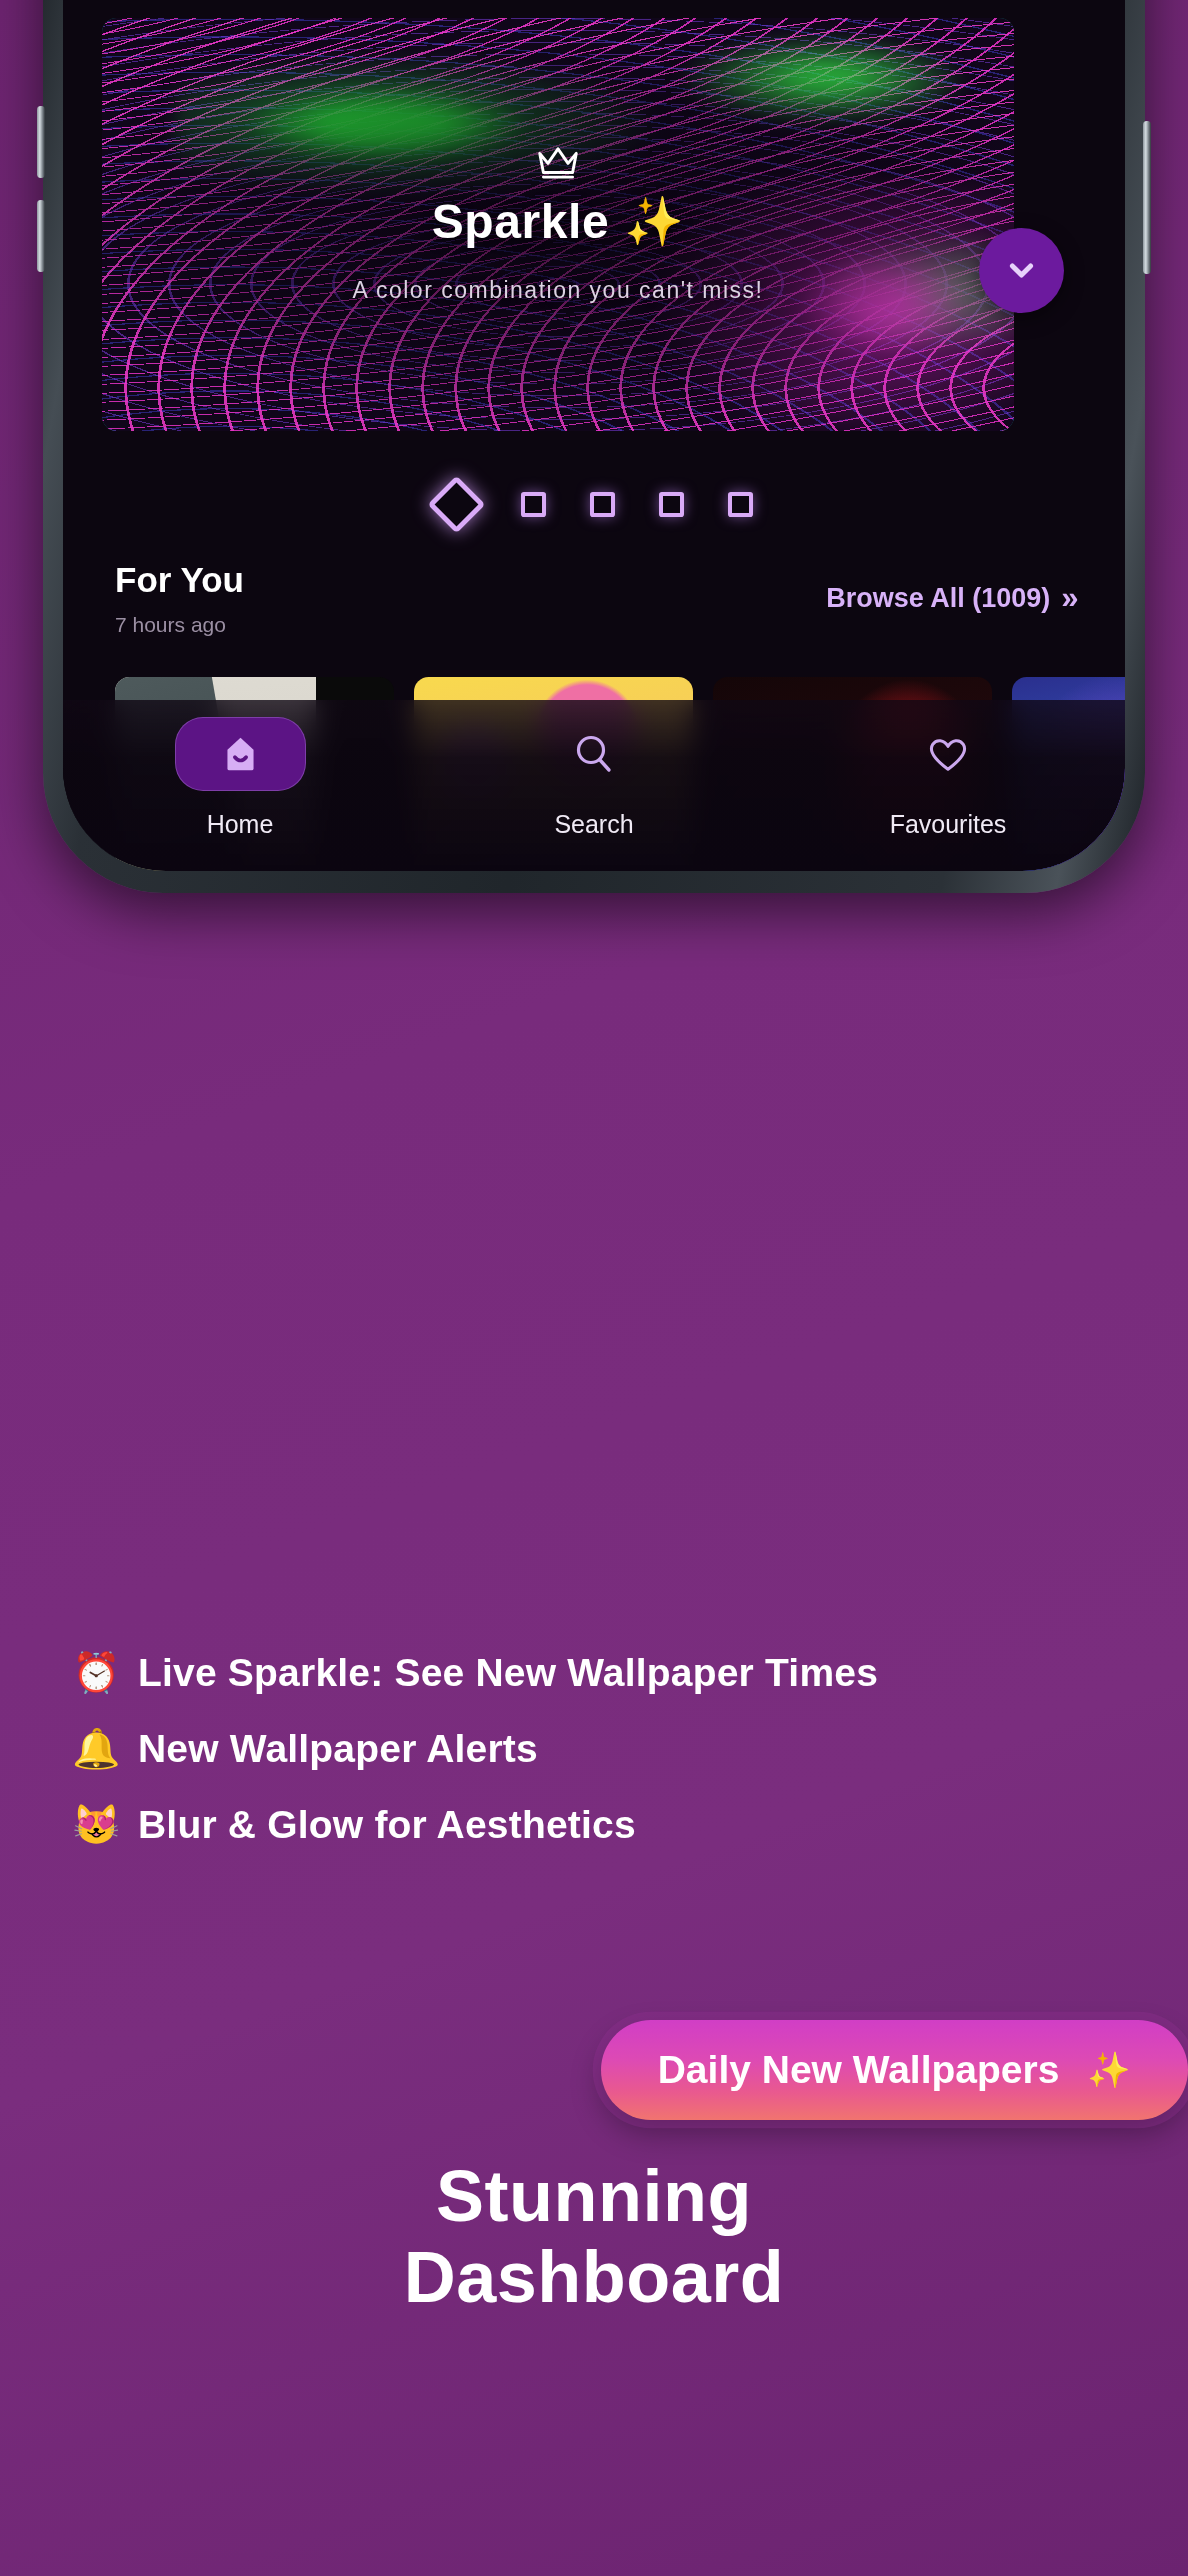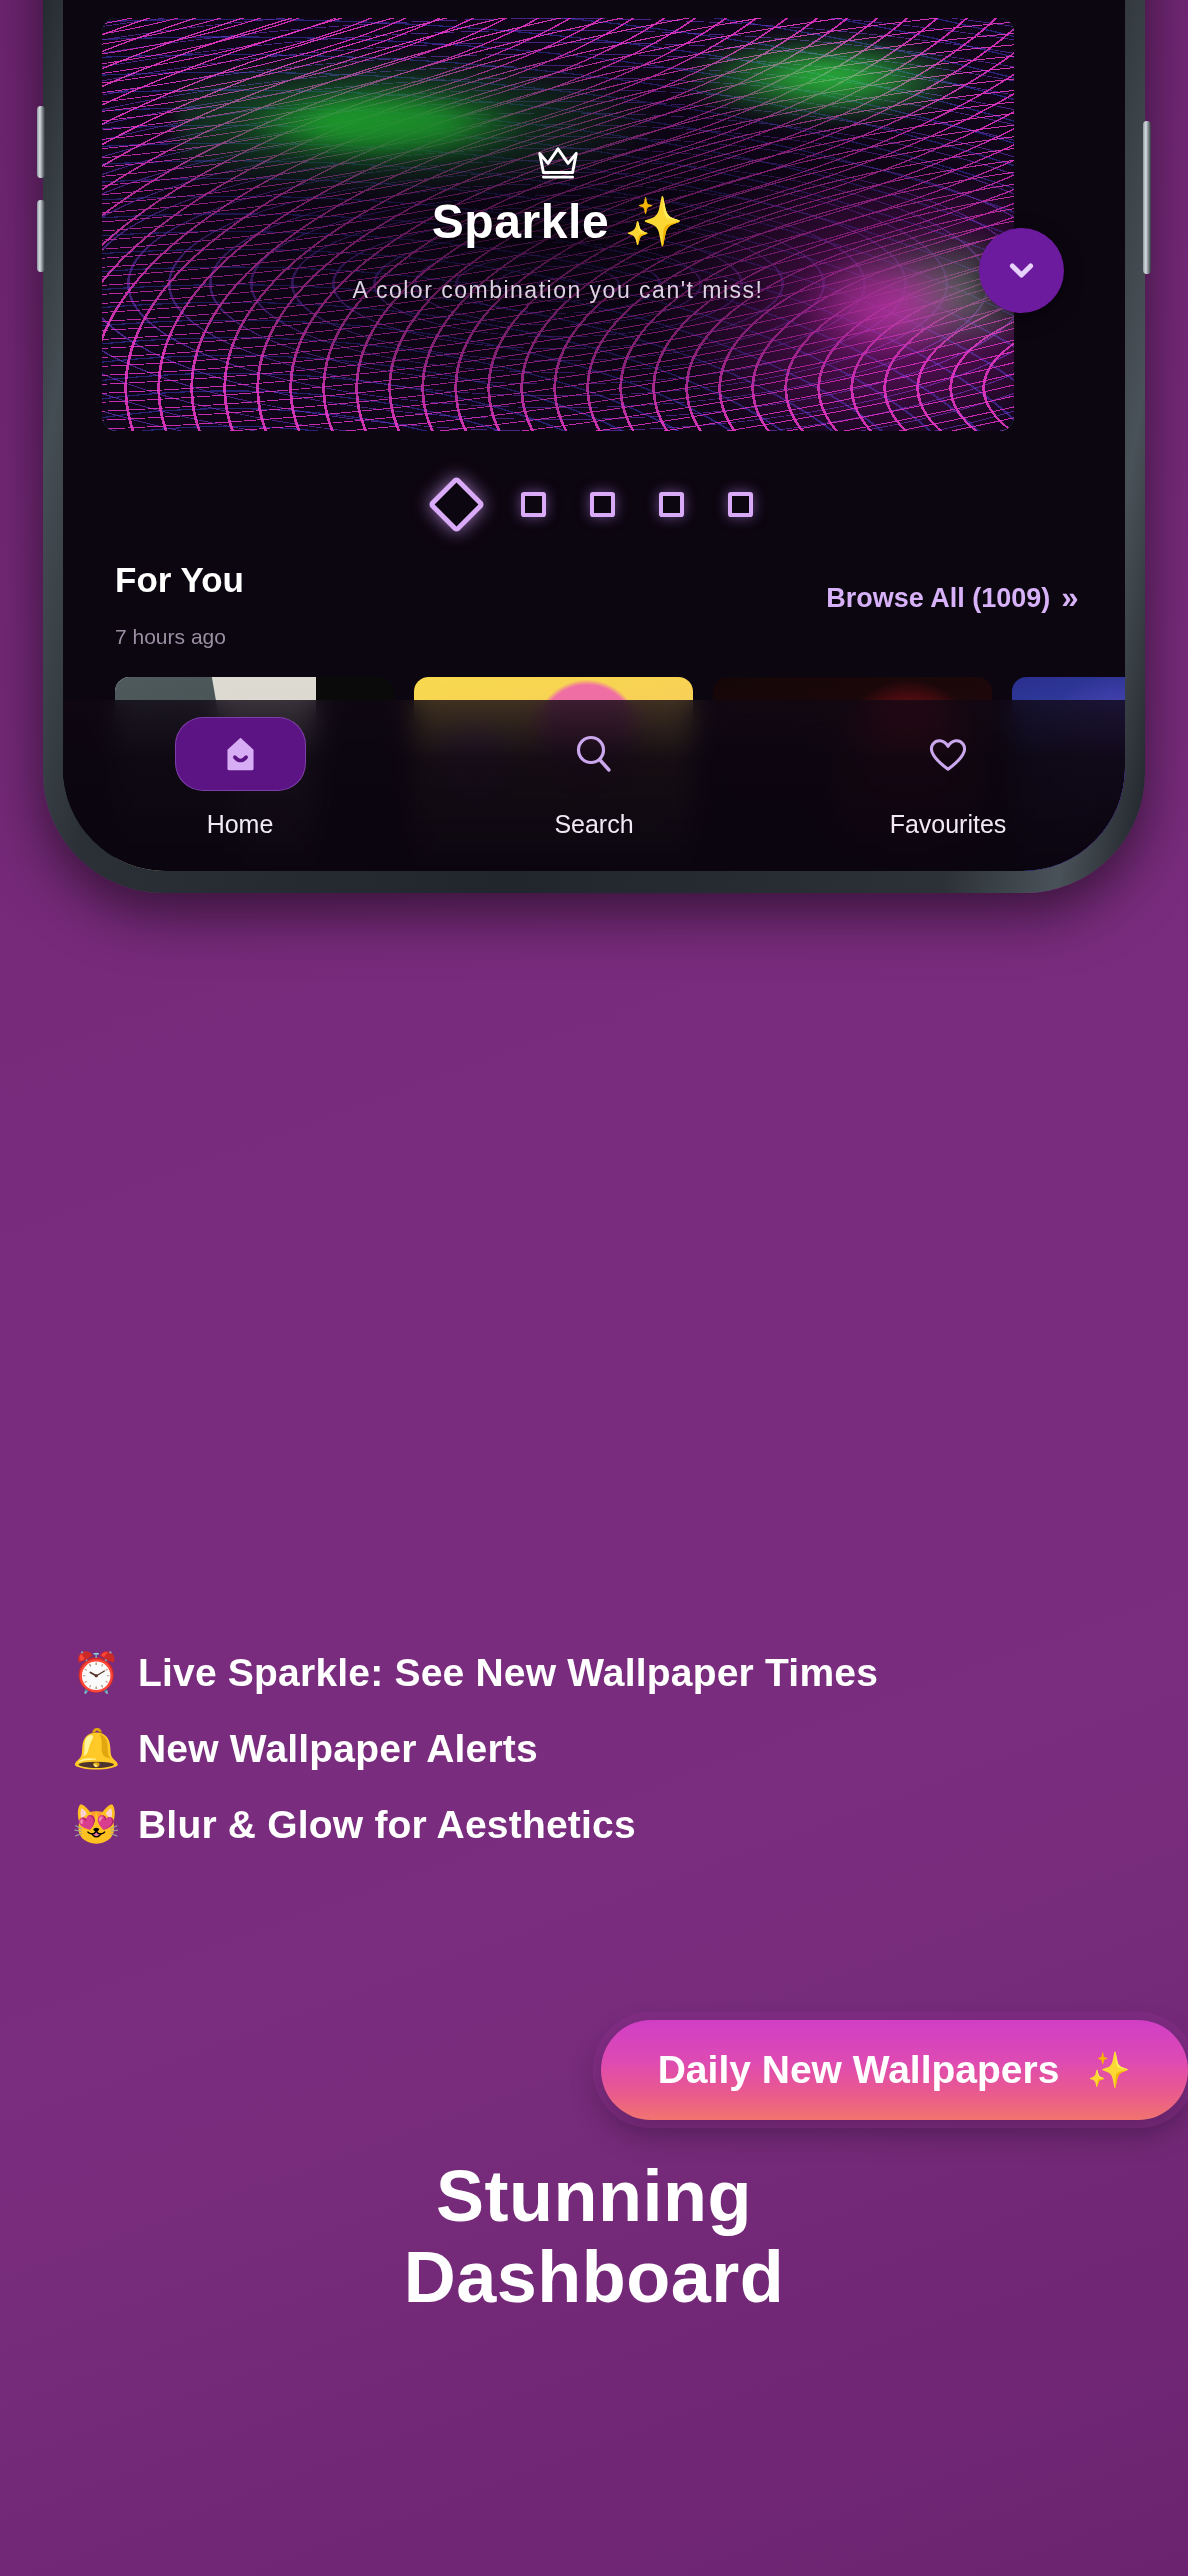--- a/index.html
+++ b/index.html
@@ -106,21 +106,21 @@
     width:41px; height:41px; transform:rotate(45deg); border-width:5.5px; border-radius:4.6px;
     box-shadow:0 0 18.4px rgba(215,160,255,.7);
   }
 
   
   #foryou-head{
     position:absolute; left:0; right:0; top:671px; height:92px;
     padding:0 52px; display:flex; align-items:flex-start; justify-content:space-between;
   }
   #foryou-title{ color:#fff; font-size:35px; font-weight:700; }
-  #foryou-time{ color:#9b8fa3; font-size:21px; margin-top:25px; }
+  #foryou-time{ color:#9b8fa3; font-size:21px; margin-top:13px; }
   #browse-all{
     display:flex; align-items:center; gap:11px; margin-top:20px;
     color:#d8b2f8; font-size:27px; font-weight:700;
   }
   #chevrons-icon{ font-size:31px; letter-spacing:-5.5px; }
 
   
   #wall-grid{
     position:absolute; left:0; right:0; top:788px; height:355px;
     padding-left:52px; display:flex; gap:20px; overflow:hidden;

